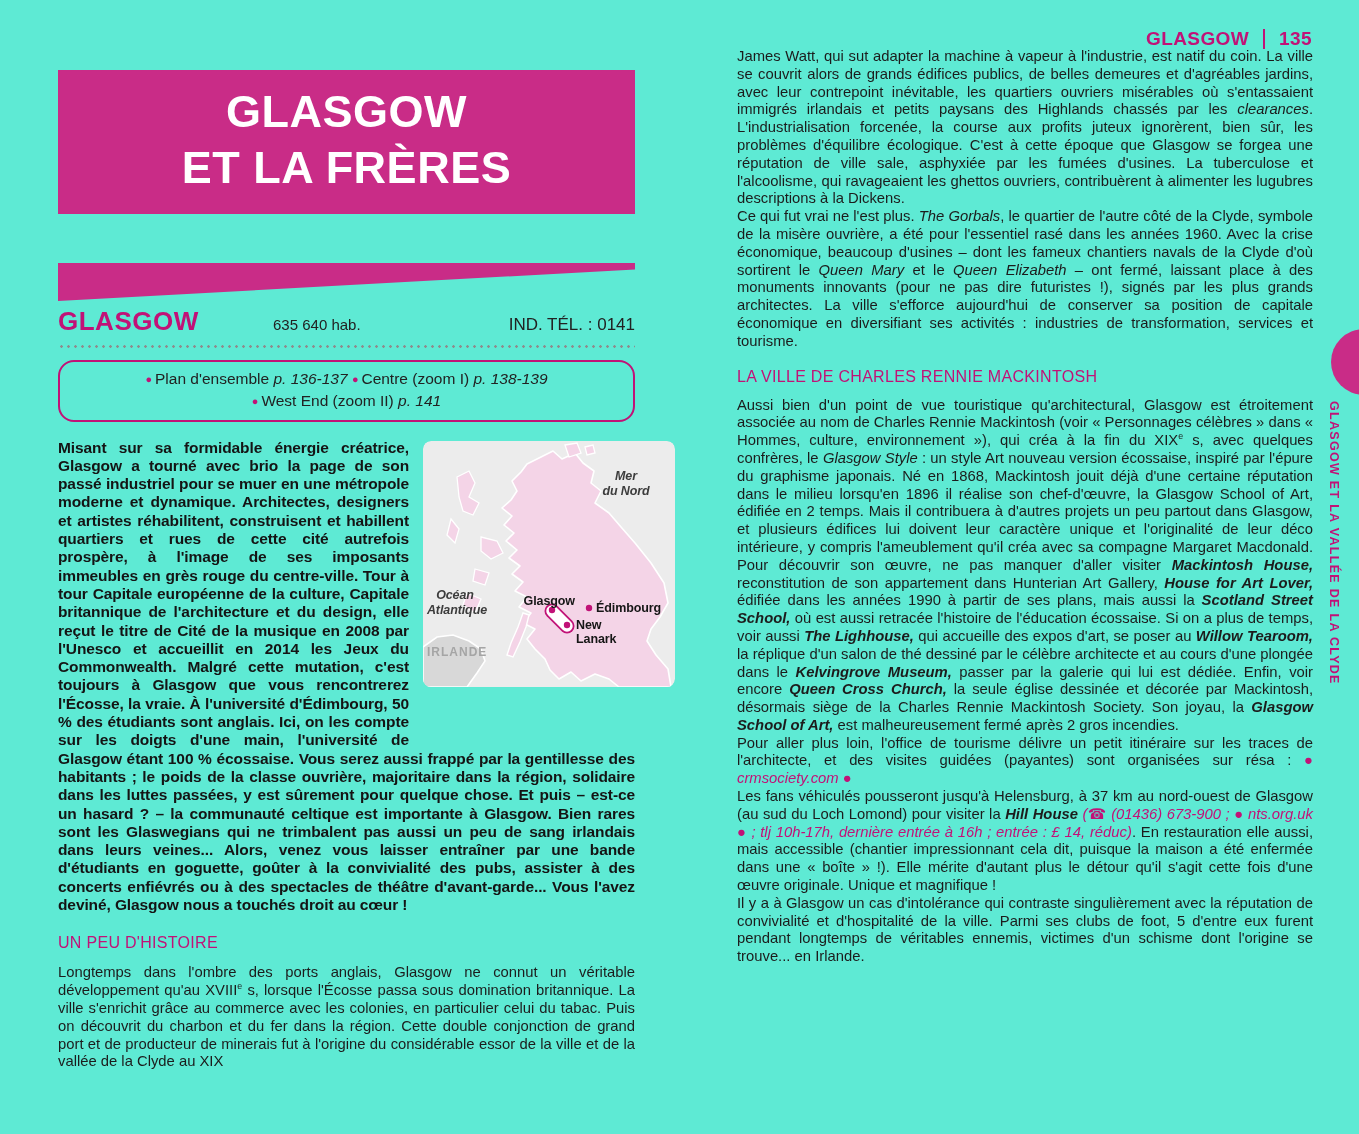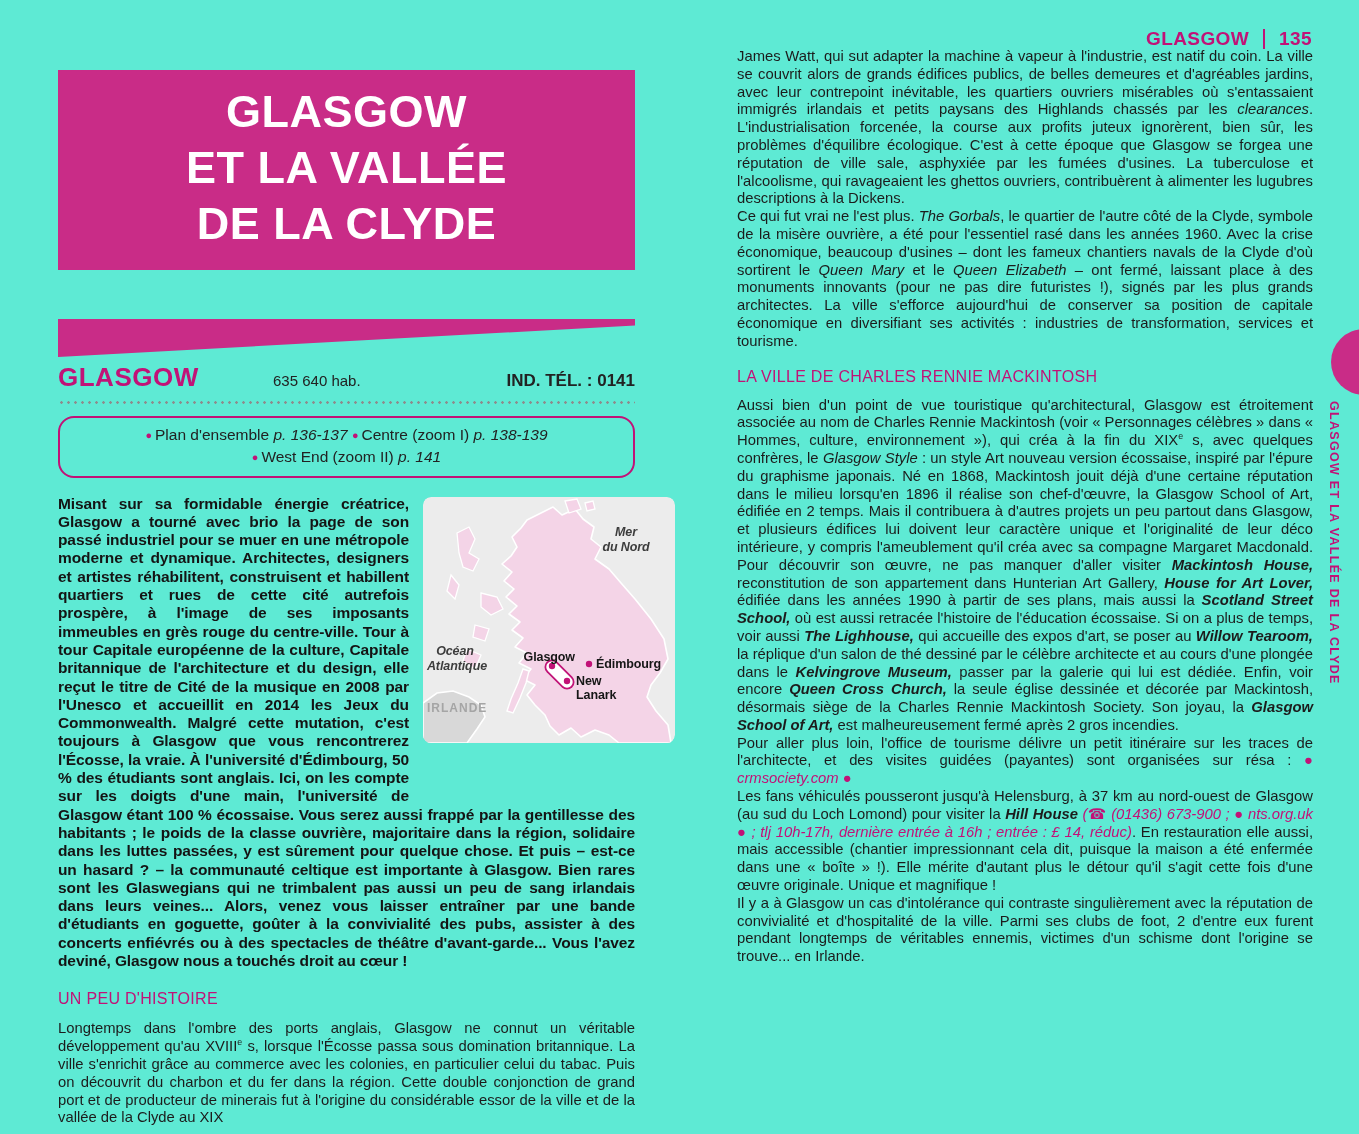--- a/index.html
+++ b/index.html
@@ -27,21 +27,21 @@
   }
   .title-block .tl{font-weight:700;font-size:45px;line-height:56px;letter-spacing:.5px;}
   .swoosh{
     height:38px;background:var(--block);
     clip-path:polygon(0 0,100% 0,100% 17%,0 100%);
     margin-bottom:5px;
   }
   .city-band{display:flex;align-items:baseline;}
   .city-band .cname{font-weight:700;font-size:26px;color:var(--accent);letter-spacing:.5px;flex:0 0 215px;}
   .city-band .cpop{font-size:15px;color:#222;flex:1;}
-  .city-band .cphone{font-size:17px;color:#222;text-align:right;flex:0 0 170px;font-weight:bold;}
+  .city-band .cphone{font-size:17px;color:#222;text-align:right;flex:0 0 170px;}
   .dotted{
     height:5px;margin:6px 0 12px;
     background-image:radial-gradient(circle,#8d8d8d 1.15px,transparent 1.5px);
     background-size:7px 5px;background-position:0 1px;background-repeat:repeat-x;
   }
   .plan-box{
     border:2.5px solid var(--accent);border-radius:16px;
     text-align:center;padding:6px 12px 7px;font-size:15.5px;line-height:22px;color:#222;
     margin-bottom:17px;
   }
@@ -89,22 +89,21 @@
   <div class="runhead">
     <span>GLASGOW</span>
     <span class="bar"></span>
     <span>135</span>
   </div>
 
   <div class="col-left">
 
     <div class="title-block">
       <div class="tl">GLASGOW</div>
-      <div class="tl">ET LA VALLÉE</div>
-      <div class="tl">DE LA CLYDE</div>
+      <div class="tl">ET LA FRÈRES</div>
     </div>
 
     <div class="swoosh"></div>
 
     <div class="city-band">
       <span class="cname">GLASGOW</span>
       <span class="cpop">635 640 hab.</span>
       <span class="cphone">IND. TÉL. : 0141</span>
     </div>
 
@@ -164,19 +163,19 @@
 
   <div class="col-right">
     <p class="body-text"><span>James Watt, qui sut adapter la machine à vapeur à l'industrie, est natif du coin. La ville se couvrit alors de grands édifices publics, de belles demeures et d'agréables jardins, avec leur contrepoint inévitable, les quartiers ouvriers misérables où s'entassaient immigrés irlandais et petits paysans des Highlands chassés par les </span><span class="r-i">clearances</span><span>. L'industrialisation forcenée, la course aux profits juteux ignorèrent, bien sûr, les problèmes d'équilibre écologique. C'est à cette époque que Glasgow se forgea une réputation de ville sale, asphyxiée par les fumées d'usines. La tuberculose et l'alcoolisme, qui ravageaient les ghettos ouvriers, contribuèrent à alimenter les lugubres descriptions à la Dickens.</span></p>
     <p class="body-text"><span>Ce qui fut vrai ne l'est plus. </span><span class="r-i">The Gorbals</span><span>, le quartier de l'autre côté de la Clyde, symbole de la misère ouvrière, a été pour l'essentiel rasé dans les années 1960. Avec la crise économique, beaucoup d'usines – dont les fameux chantiers navals de la Clyde d'où sortirent le </span><span class="r-i">Queen Mary</span><span> et le </span><span class="r-i">Queen Elizabeth</span><span> – ont fermé, laissant place à des monuments innovants (pour ne pas dire futuristes !), signés par les plus grands architectes. La ville s'efforce aujourd'hui de conserver sa position de capitale économique en diversifiant ses activités : industries de transformation, services et tourisme.</span></p>
 
     <h2 class="h-section">LA VILLE DE CHARLES RENNIE MACKINTOSH</h2>
     <p class="body-text"><span>Aussi bien d'un point de vue touristique qu'architectural, Glasgow est étroitement associée au nom de Charles Rennie Mackintosh (voir « Personnages célèbres » dans « Hommes, culture, environnement »), qui créa à la fin du XIX</span><span class="r-sup">e</span><span> s, avec quelques confrères, le </span><span class="r-i">Glasgow Style</span><span> : un style Art nouveau version écossaise, inspiré par l'épure du graphisme japonais. Né en 1868, Mackintosh jouit déjà d'une certaine réputation dans le milieu lorsqu'en 1896 il réalise son chef-d'œuvre, la Glasgow School of Art, édifiée en 2 temps. Mais il contribuera à d'autres projets un peu partout dans Glasgow, et plusieurs édifices lui doivent leur caractère unique et l'originalité de leur déco intérieure, y compris l'ameublement qu'il créa avec sa compagne Margaret Macdonald. Pour découvrir son œuvre, ne pas manquer d'aller visiter </span><span class="r-bi">Mackintosh House,</span><span> reconstitution de son appartement dans Hunterian Art Gallery, </span><span class="r-bi">House for Art Lover,</span><span> édifiée dans les années 1990 à partir de ses plans, mais aussi la </span><span class="r-bi">Scotland Street School,</span><span> où est aussi retracée l'histoire de l'éducation écossaise. Si on a plus de temps, voir aussi </span><span class="r-bi">The Lighhouse,</span><span> qui accueille des expos d'art, se poser au </span><span class="r-bi">Willow Tearoom,</span><span> la réplique d'un salon de thé dessiné par le célèbre architecte et au cours d'une plongée dans le </span><span class="r-bi">Kelvingrove Museum,</span><span> passer par la galerie qui lui est dédiée. Enfin, voir encore </span><span class="r-bi">Queen Cross Church,</span><span> la seule église dessinée et décorée par Mackintosh, désormais siège de la Charles Rennie Mackintosh Society. Son joyau, la </span><span class="r-bi">Glasgow School of Art,</span><span> est malheureusement fermé après 2 gros incendies.</span></p>
     <p class="body-text"><span>Pour aller plus loin, l'office de tourisme délivre un petit itinéraire sur les traces de l'architecte, et des visites guidées (payantes) sont organisées sur résa : </span><span class="r-m">● </span><span class="r-mi">crmsociety.com</span><span class="r-m"> ●</span></p>
     <p class="body-text"><span>Les fans véhiculés pousseront jusqu'à Helensburg, à 37 km au nord-ouest de Glasgow (au sud du Loch Lomond) pour visiter la </span><span class="r-bi">Hill House </span><span class="r-mi">(☎ (01436) 673-900 ; </span><span class="r-m">● </span><span class="r-mi">nts.org.uk</span><span class="r-m"> ●</span><span class="r-mi"> ; tlj 10h-17h, dernière entrée à 16h ; entrée : £ 14, réduc)</span><span>. En restauration elle aussi, mais accessible (chantier impressionnant cela dit, puisque la maison a été enfermée dans une « boîte » !). Elle mérite d'autant plus le détour qu'il s'agit cette fois d'une œuvre originale. Unique et magnifique !</span></p>
 
-    <p class="body-text"><span>Il y a à Glasgow un cas d'intolérance qui contraste singulièrement avec la réputation de convivialité et d'hospitalité de la ville. Parmi ses clubs de foot, 2 d'entre eux furent pendant longtemps de véritables ennemis, victimes d'un schisme dont l'origine se trouve... en Irlande.</span></p>
+    <p class="body-text"><span>Il y a à Glasgow un cas d'intolérance qui contraste singulièrement avec la réputation de convivialité et d'hospitalité de la ville. Parmi ses clubs de foot, 5 d'entre eux furent pendant longtemps de véritables ennemis, victimes d'un schisme dont l'origine se trouve... en Irlande.</span></p>
   </div>
 
   <div class="edge-tab"></div>
   <div class="edge-title">GLASGOW ET LA VALLÉE DE LA CLYDE</div>
 
 </div>
 
 </body></html>

